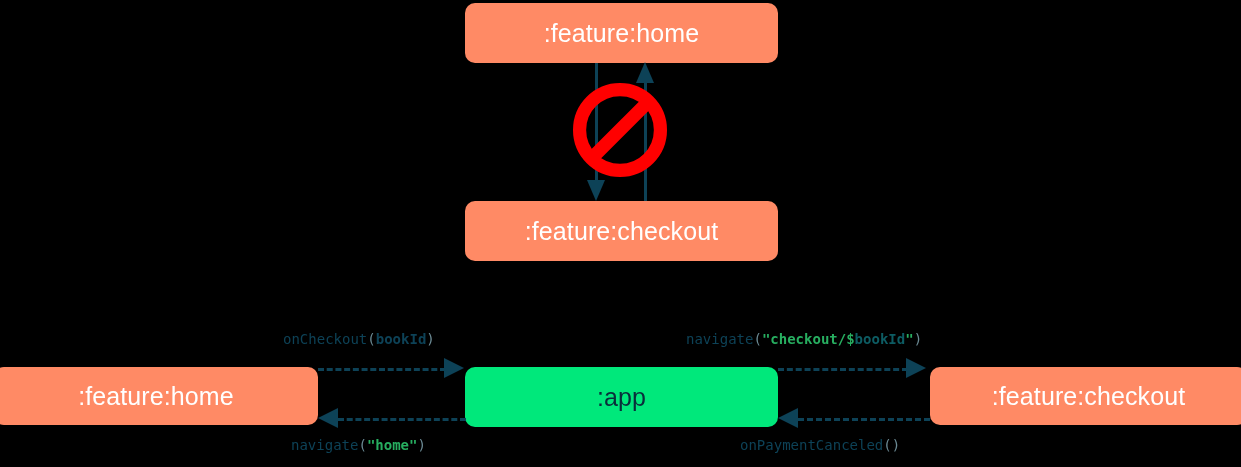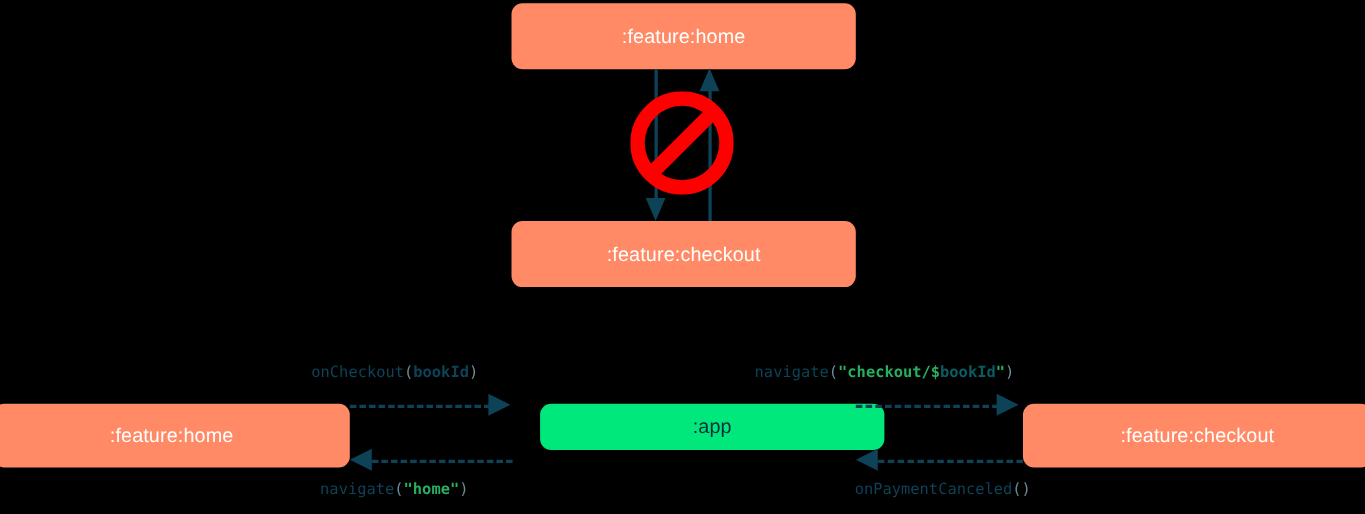--- a/index.html
+++ b/index.html
@@ -7,35 +7,35 @@
     width:1241px;height:467px;position:relative;overflow:hidden;
     font-family:"Liberation Sans",sans-serif;
   }
   .stage{position:absolute;inset:0;}
 
   
   .node{
     position:absolute;
     border-radius:10px;
     display:flex;align-items:center;justify-content:center;
-    font-size:18px;
+    font-size:25px;
     letter-spacing:.1px;
     white-space:nowrap;
     box-sizing:border-box;
   }
   .node.salmon{background:#FF8A65;color:#FFFFFF;}
   .node.green{background:#00E87B;color:#0A2E3B;}
 
   
   #n-top-home     {left:465px;top:3px;  width:313px;height:60px;}
   #n-top-checkout {left:465px;top:201px;width:313px;height:60px;}
 
   
   #n-bot-home     {left:-6px; top:367px;width:324px;height:58px;}
-  #n-bot-app      {left:491px;top:367px;width:313px;height:42px;}
+  #n-bot-app      {left:465px;top:367px;width:313px;height:60px;}
   #n-bot-checkout {left:930px;top:367px;width:317px;height:58px;}
 
   
   .vline{position:absolute;width:3px;background:#0D4257;}
   #v-down-line{left:595px;top:63px;height:122px;}
   #v-up-line  {left:644px;top:82px;height:119px;}
 
   .vhead{position:absolute;width:0;height:0;}
   
   #v-down-head{
@@ -96,21 +96,21 @@
   .tok-fn    {color:#0D4257;}
   .tok-paren {color:#6B8A94;}
   .tok-param {color:#0D4257;font-weight:bold;}
   .tok-str   {color:#27AE60;font-weight:bold;}
   .tok-var   {color:#0D5C63;font-weight:bold;}
   .tok-dollar{color:#27AE60;font-weight:bold;}
 
   #lbl-oncheckout       {left:283px;top:331px;}
   #lbl-navigate-home    {left:291px;top:437px;}
   #lbl-navigate-checkout{left:686px;top:331px;}
-  #lbl-onpaymentcanceled{left:777px;top:437px;}
+  #lbl-onpaymentcanceled{left:740px;top:437px;}
 </style>
 </head>
 <body>
 
 <div class="stage">
 
   <div class="node salmon" id="n-top-home">:feature:home</div>
 
   <div class="vline" id="v-down-line"></div>
   <div class="vhead" id="v-down-head"></div>

